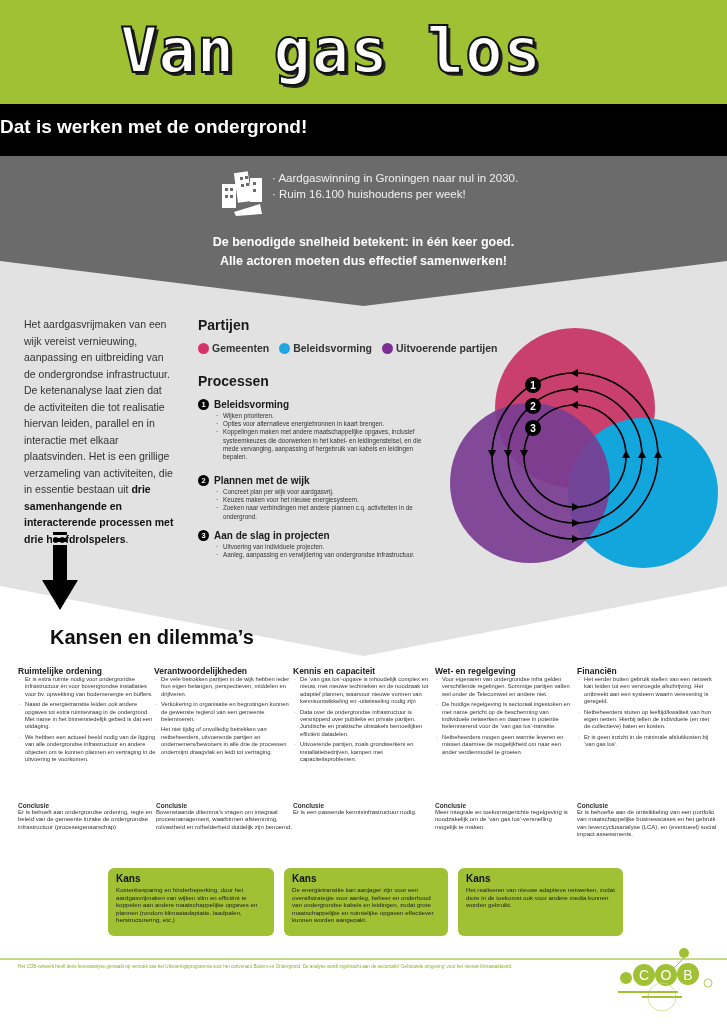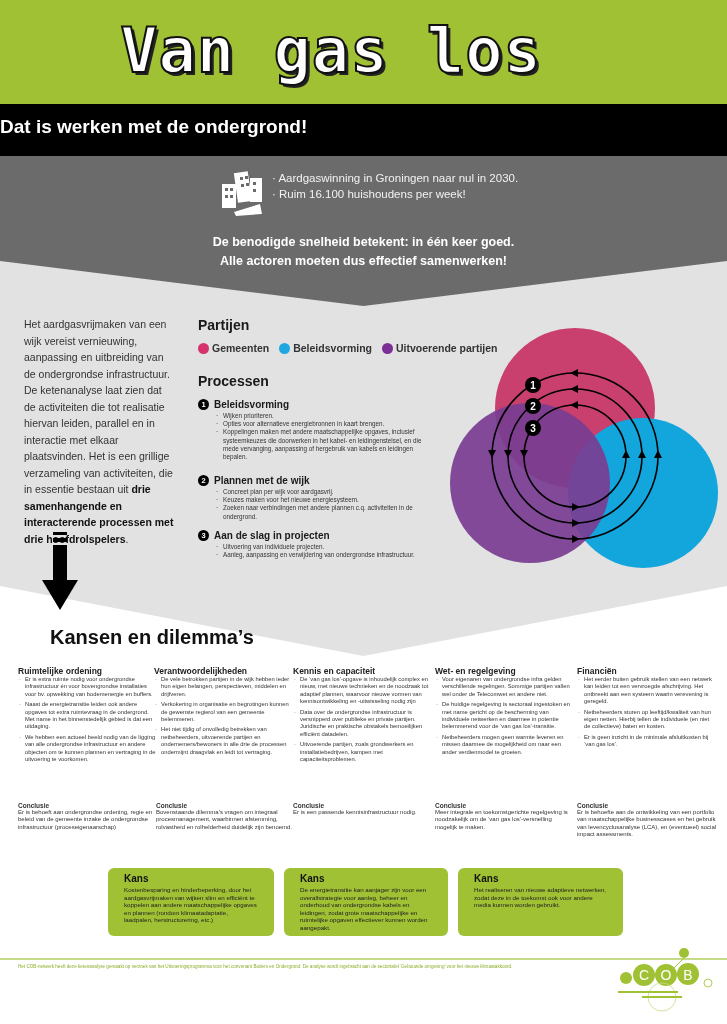--- a/index.html
+++ b/index.html
@@ -50,21 +50,21 @@
 
   .col { position: absolute; top: 666px; width: 138px; }
   .col h3 { font-size: 8.5px; font-weight: bold; margin-bottom: 0; color: #222; }
   .col ul { list-style: none; }
   .col li { font-size: 5.8px; line-height: 7.4px; color: #333; padding-left: 7px; position: relative; margin-bottom: 3px; }
   .col li::before { content: "·"; position: absolute; left: 1px; }
   .concl { position: absolute; top: 802px; width: 140px; }
   .concl h4 { font-size: 6.5px; font-weight: bold; color: #333; }
   .concl p { font-size: 6px; line-height: 7.4px; color: #333; }
 
-  .kans { position: absolute; top: 868px; height: 68px; background: #a0c134; border-radius: 6px; padding: 5px 16px; }
+  .kans { position: absolute; top: 868px; height: 68px; background: #a0c134; border-radius: 6px; padding: 5px 8px; }
   .kans h4 { font-size: 10px; font-weight: bold; color: #111; margin-bottom: 2px; }
   .kans p { font-size: 6.2px; line-height: 7.5px; color: #222; }
 
   .footer-line { position: absolute; left: 0; top: 958px; width: 727px; height: 2px; background: #c6da88; }
   .footer-text { position: absolute; left: 18px; top: 964px; font-size: 4.6px; color: #8ab02c; white-space: nowrap; }
   .cob-logo { position: absolute; left: 612px; top: 945px; width: 110px; height: 70px; }
 </style>
 </head>
 <body>
 

